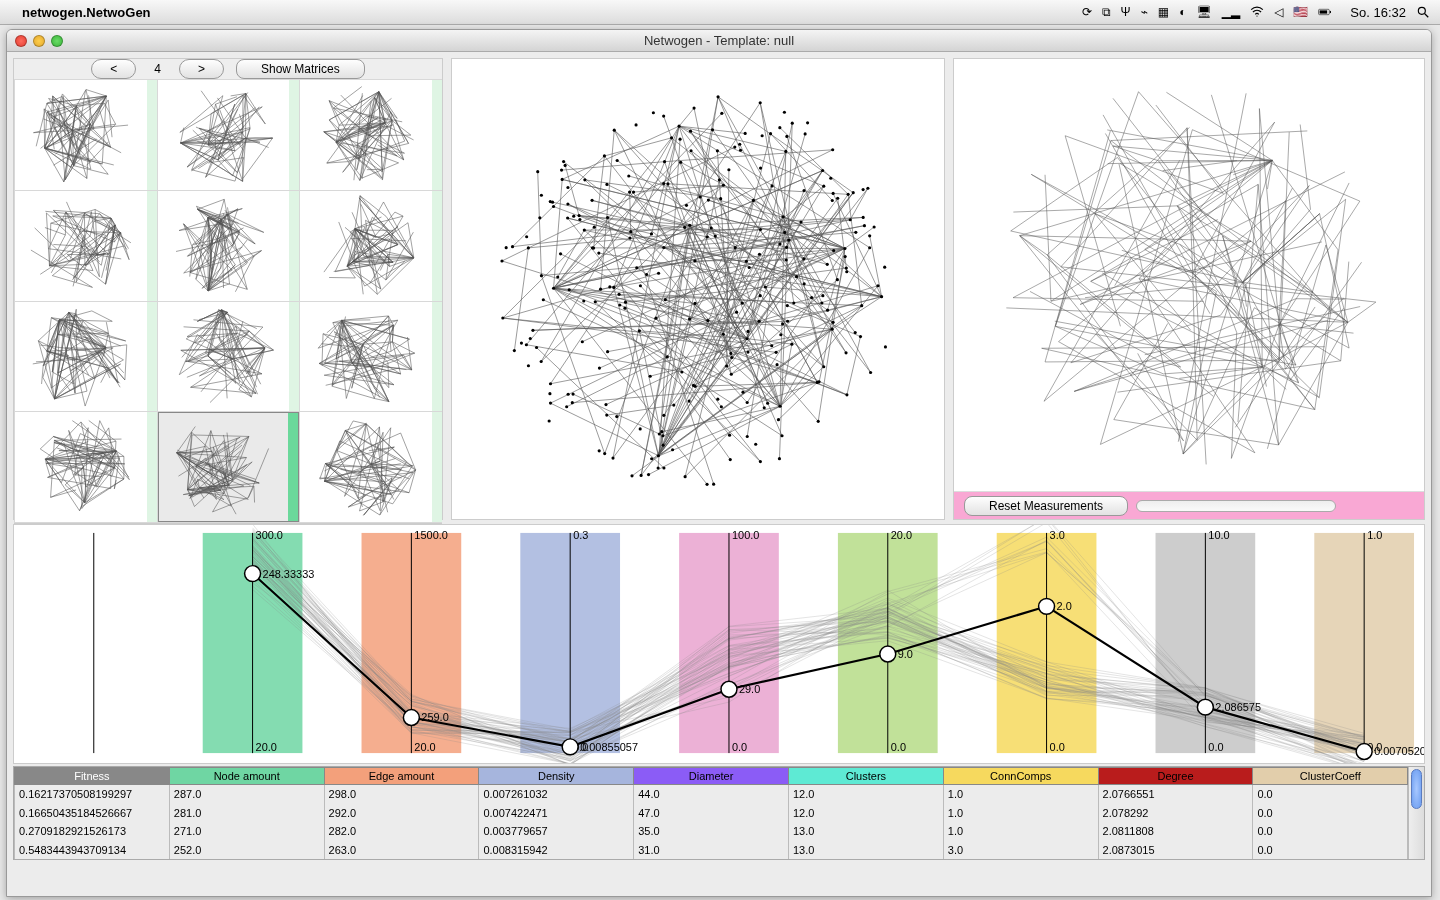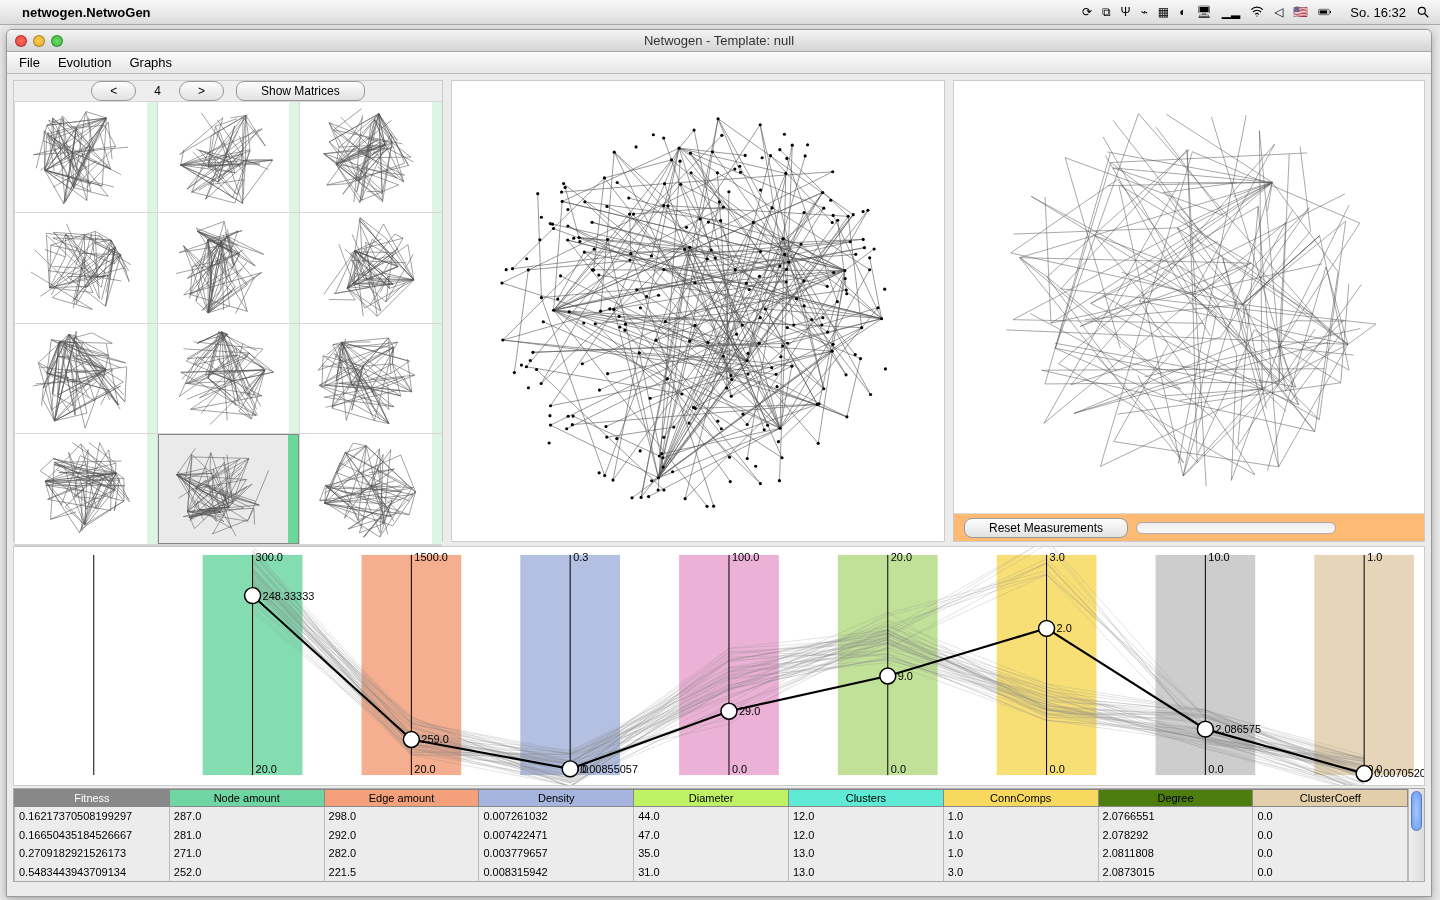--- a/index.html
+++ b/index.html
@@ -170,21 +170,21 @@
 .graphpane { flex:1; position: relative; overflow: hidden; }
 .graphpane svg { position: absolute; inset: 0; width: 100%; height: 100%; }
 
 .right-bottombar {
   height: 28px;
   border-top: 1px solid #ddd;
   display: flex;
   align-items: center;
   gap: 8px;
   padding: 4px 10px;
-  background: #fdba74;
+  background: #f9a8d4;
 }
 .progress {
   flex: 0 0 200px;
   height: 12px;
   background: linear-gradient(#eee,#fafafa);
   border: 1px solid #aaa;
   border-radius: 6px;
 }
 
 .parallel {
@@ -286,25 +286,20 @@
 <div class="window">
   <div class="titlebar">
     <div class="traffic">
       <span class="tl-close"></span>
       <span class="tl-min"></span>
       <span class="tl-zoom"></span>
     </div>
     <div class="title">Netwogen - Template: null</div>
   </div>
 
-  <div class="appmenu">
-    <span>File</span>
-    <span>Evolution</span>
-    <span>Graphs</span>
-  </div>
 
   <div class="content">
 
     <div class="toprow">
 
       <div class="leftpanel">
         <div class="left-toolbar">
           <button class="pillbtn">&lt;</button>
           <span class="pagecount">4</span>
           <button class="pillbtn">&gt;</button>
@@ -799,24 +794,24 @@
     </div>
 
     <div class="tablewrap">
       <table id="dtable">
           <thead>
             <tr>
               <th style="background: rgb(136, 136, 136); color: rgb(255, 255, 255);">Fitness</th>
               <th style="background: rgb(111, 214, 163); color: rgb(0, 0, 0);">Node amount</th>
               <th style="background: rgb(243, 160, 123); color: rgb(0, 0, 0);">Edge amount</th>
               <th style="background: rgb(166, 181, 221); color: rgb(0, 0, 0);">Density</th>
-              <th style="background: #bef264; color: rgb(0, 0, 0); margin-left: 37px;">Diameter</th>
+              <th style="background: #8b5cf6; color: rgb(0, 0, 0); margin-left: 37px;">Diameter</th>
               <th style="background: #5eead4; color: rgb(0, 0, 0);">Clusters</th>
               <th style="background: rgb(246, 217, 94); color: rgb(0, 0, 0);">ConnComps</th>
-              <th style="background: #4d7c0f; color: rgb(0, 0, 0); margin-top: 24px;">Degree</th>
+              <th style="background: #b91c1c; color: rgb(0, 0, 0); margin-top: 24px;">Degree</th>
               <th style="background: rgb(226, 206, 171); color: rgb(0, 0, 0);">ClusterCoeff</th>
             </tr>
           </thead>
           <tbody>
             <tr>
               <td>0.16217370508199297</td>
               <td>287.0</td>
               <td>298.0</td>
               <td>0.007261032</td>
               <td>44.0</td>
@@ -843,21 +838,21 @@
               <td>0.003779657</td>
               <td>35.0</td>
               <td>13.0</td>
               <td>1.0</td>
               <td>2.0811808</td>
               <td>0.0</td>
             </tr>
             <tr>
               <td>0.5483443943709134</td>
               <td>252.0</td>
-              <td>221.5</td>
+              <td>263.0</td>
               <td>0.008315942</td>
               <td>31.0</td>
               <td>13.0</td>
               <td>3.0</td>
               <td>2.0873015</td>
               <td>0.0</td>
             </tr>
           </tbody>
         </table>
       <div class="scrollbar">

